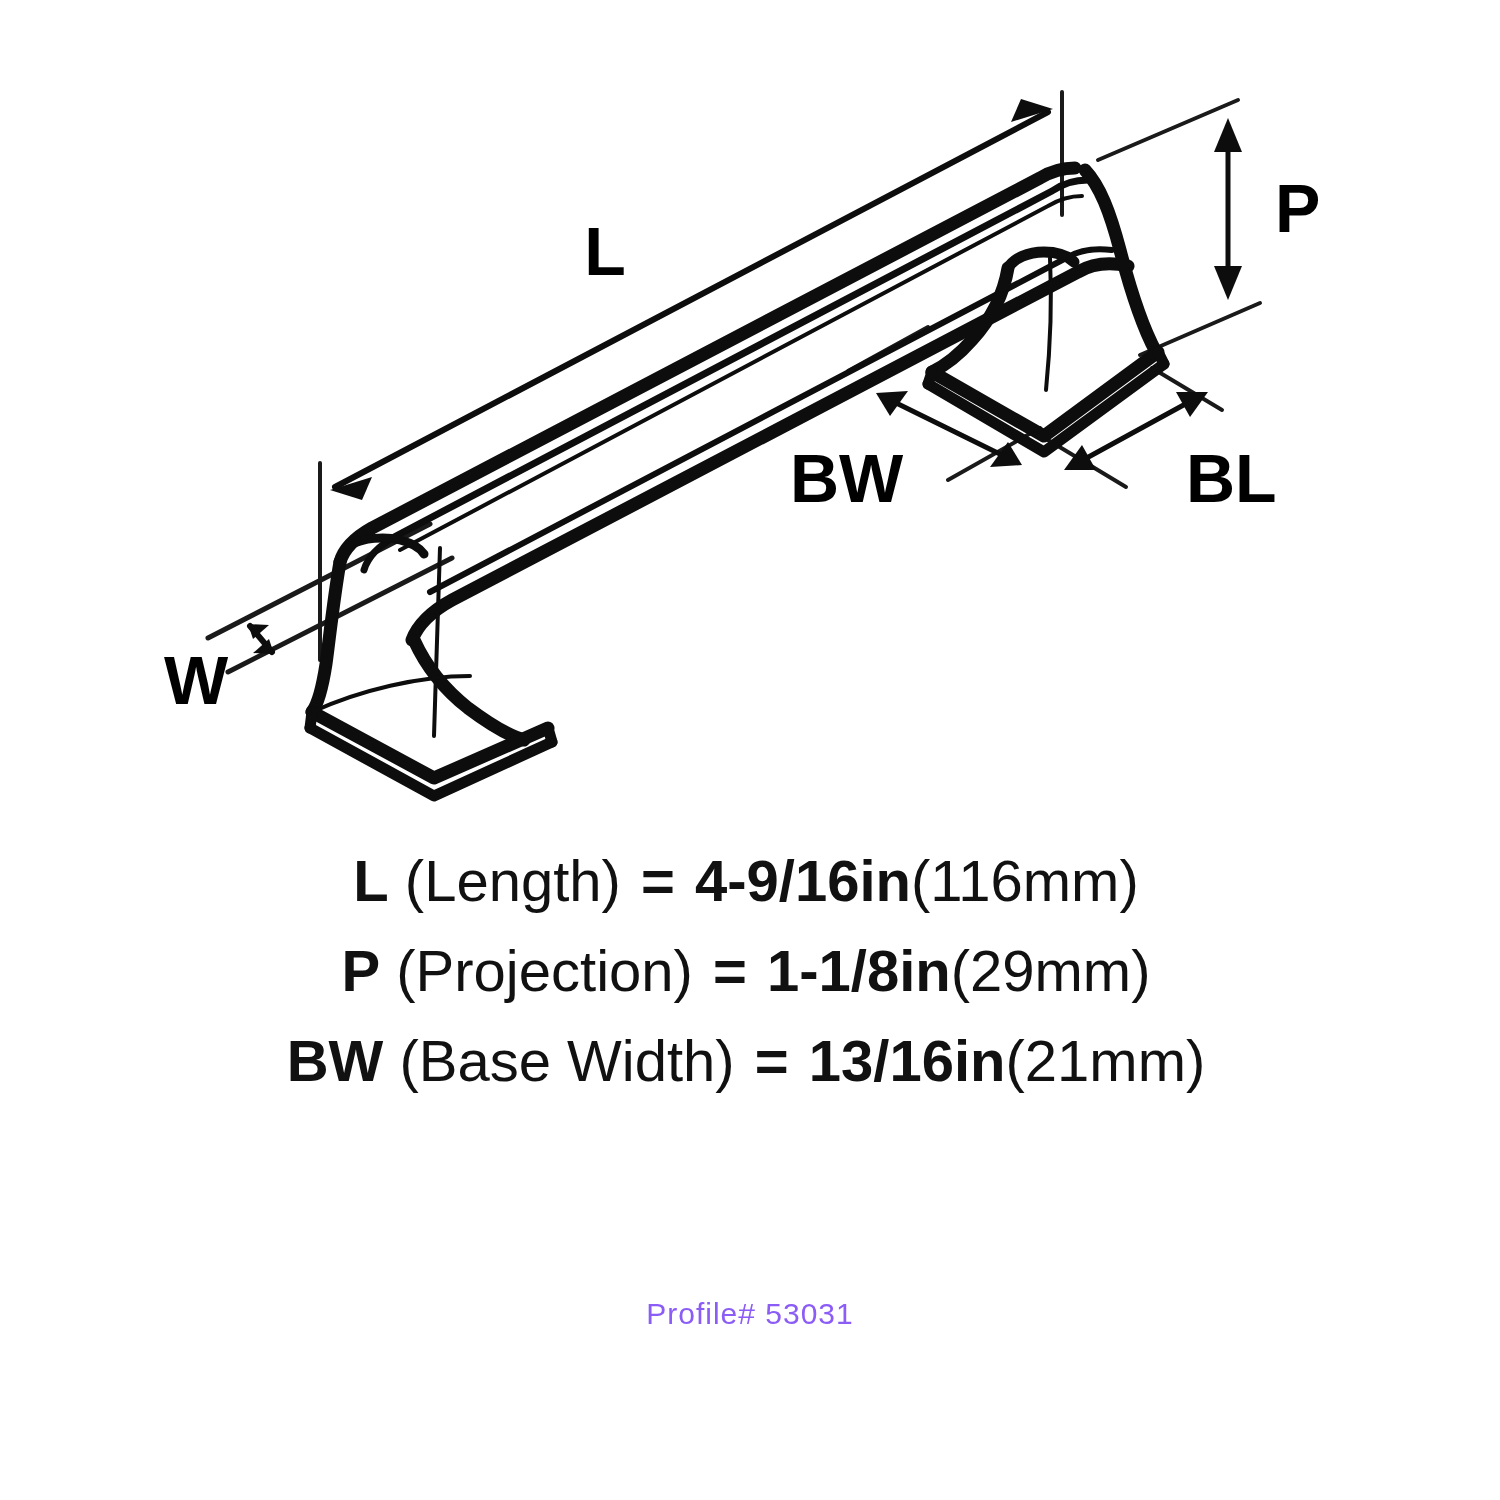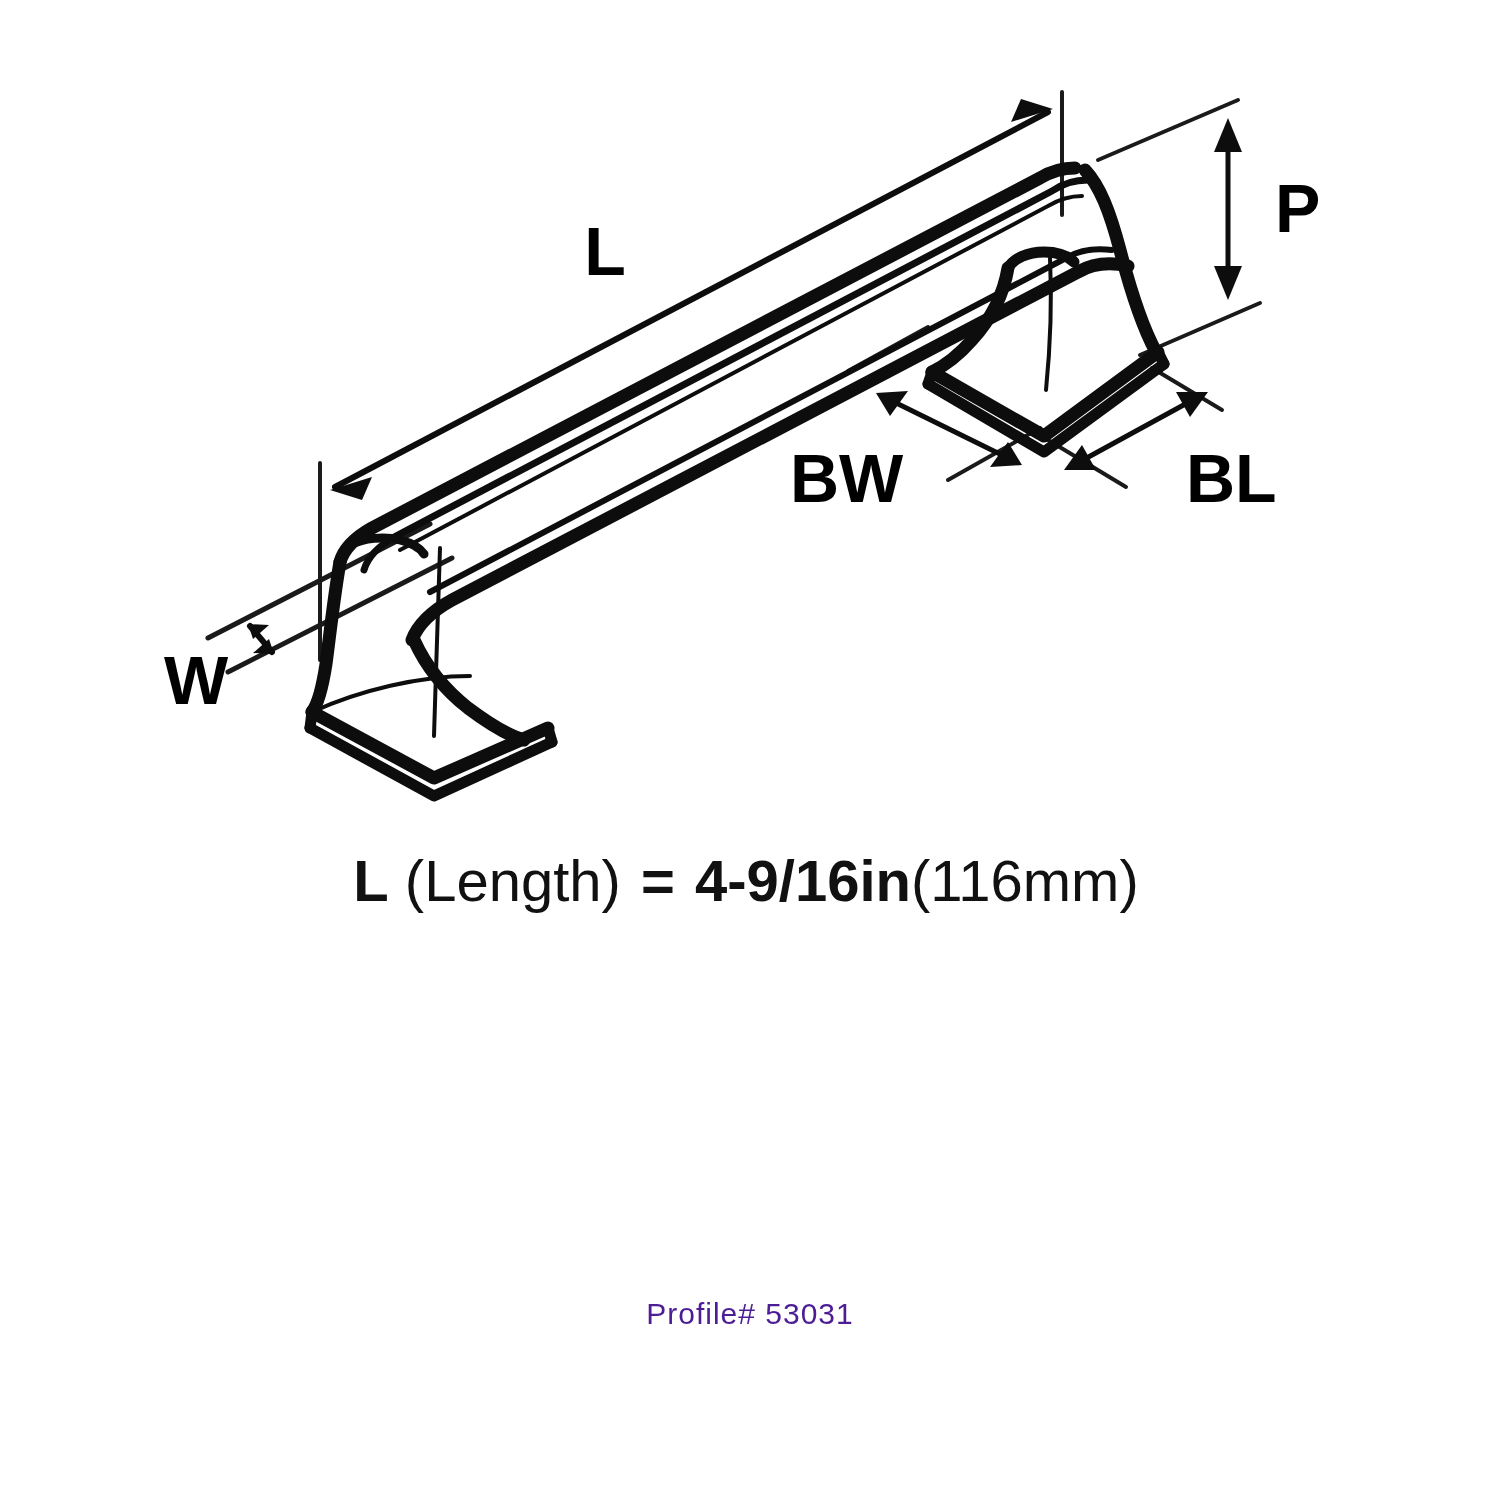--- a/index.html
+++ b/index.html
@@ -66,21 +66,21 @@
     font-weight: normal;
   }
   #profile-line {
     position: absolute;
     left: 0;
     top: 1292px;
     width: 1500px;
     text-align: center;
     font-size: 30px;
     line-height: 44px;
-    color: #4c1d95;
+    color: #8b5cf6;
     letter-spacing: 1px;
     font-weight: normal;
   }
   .dim-label {
     font-size: 68px;
     font-weight: bold;
     fill: #000000;
     font-family: "Liberation Sans", sans-serif;
   }
 </style>
@@ -236,20 +236,26 @@
     </svg>
   </div>
 
   <div id="spec-list">
 
     <div class="spec-row">
       <span class="sym">L</span><span>&nbsp;</span><span class="desc">(Length)</span><span>&nbsp;</span><span class="eq">=</span><span>&nbsp;</span><span class="val">4-9/16in</span><span class="metric">(116mm)</span>
     </div>
 
 
-
-
+    <div class="spec-row">
+      <span class="sym">P</span><span>&nbsp;</span><span class="desc">(Projection)</span><span>&nbsp;</span><span class="eq">=</span><span>&nbsp;</span><span class="val">1-1/8in</span><span class="metric">(29mm)</span>
+    </div>
+
+
+    <div class="spec-row">
+      <span class="sym">BW</span><span>&nbsp;</span><span class="desc">(Base Width)</span><span>&nbsp;</span><span class="eq">=</span><span>&nbsp;</span><span class="val">13/16in</span><span class="metric">(21mm)</span>
+    </div>
 
   </div>
 
   <div id="profile-line">Profile# 53031</div>
 
 </div>
 
 </body></html>

